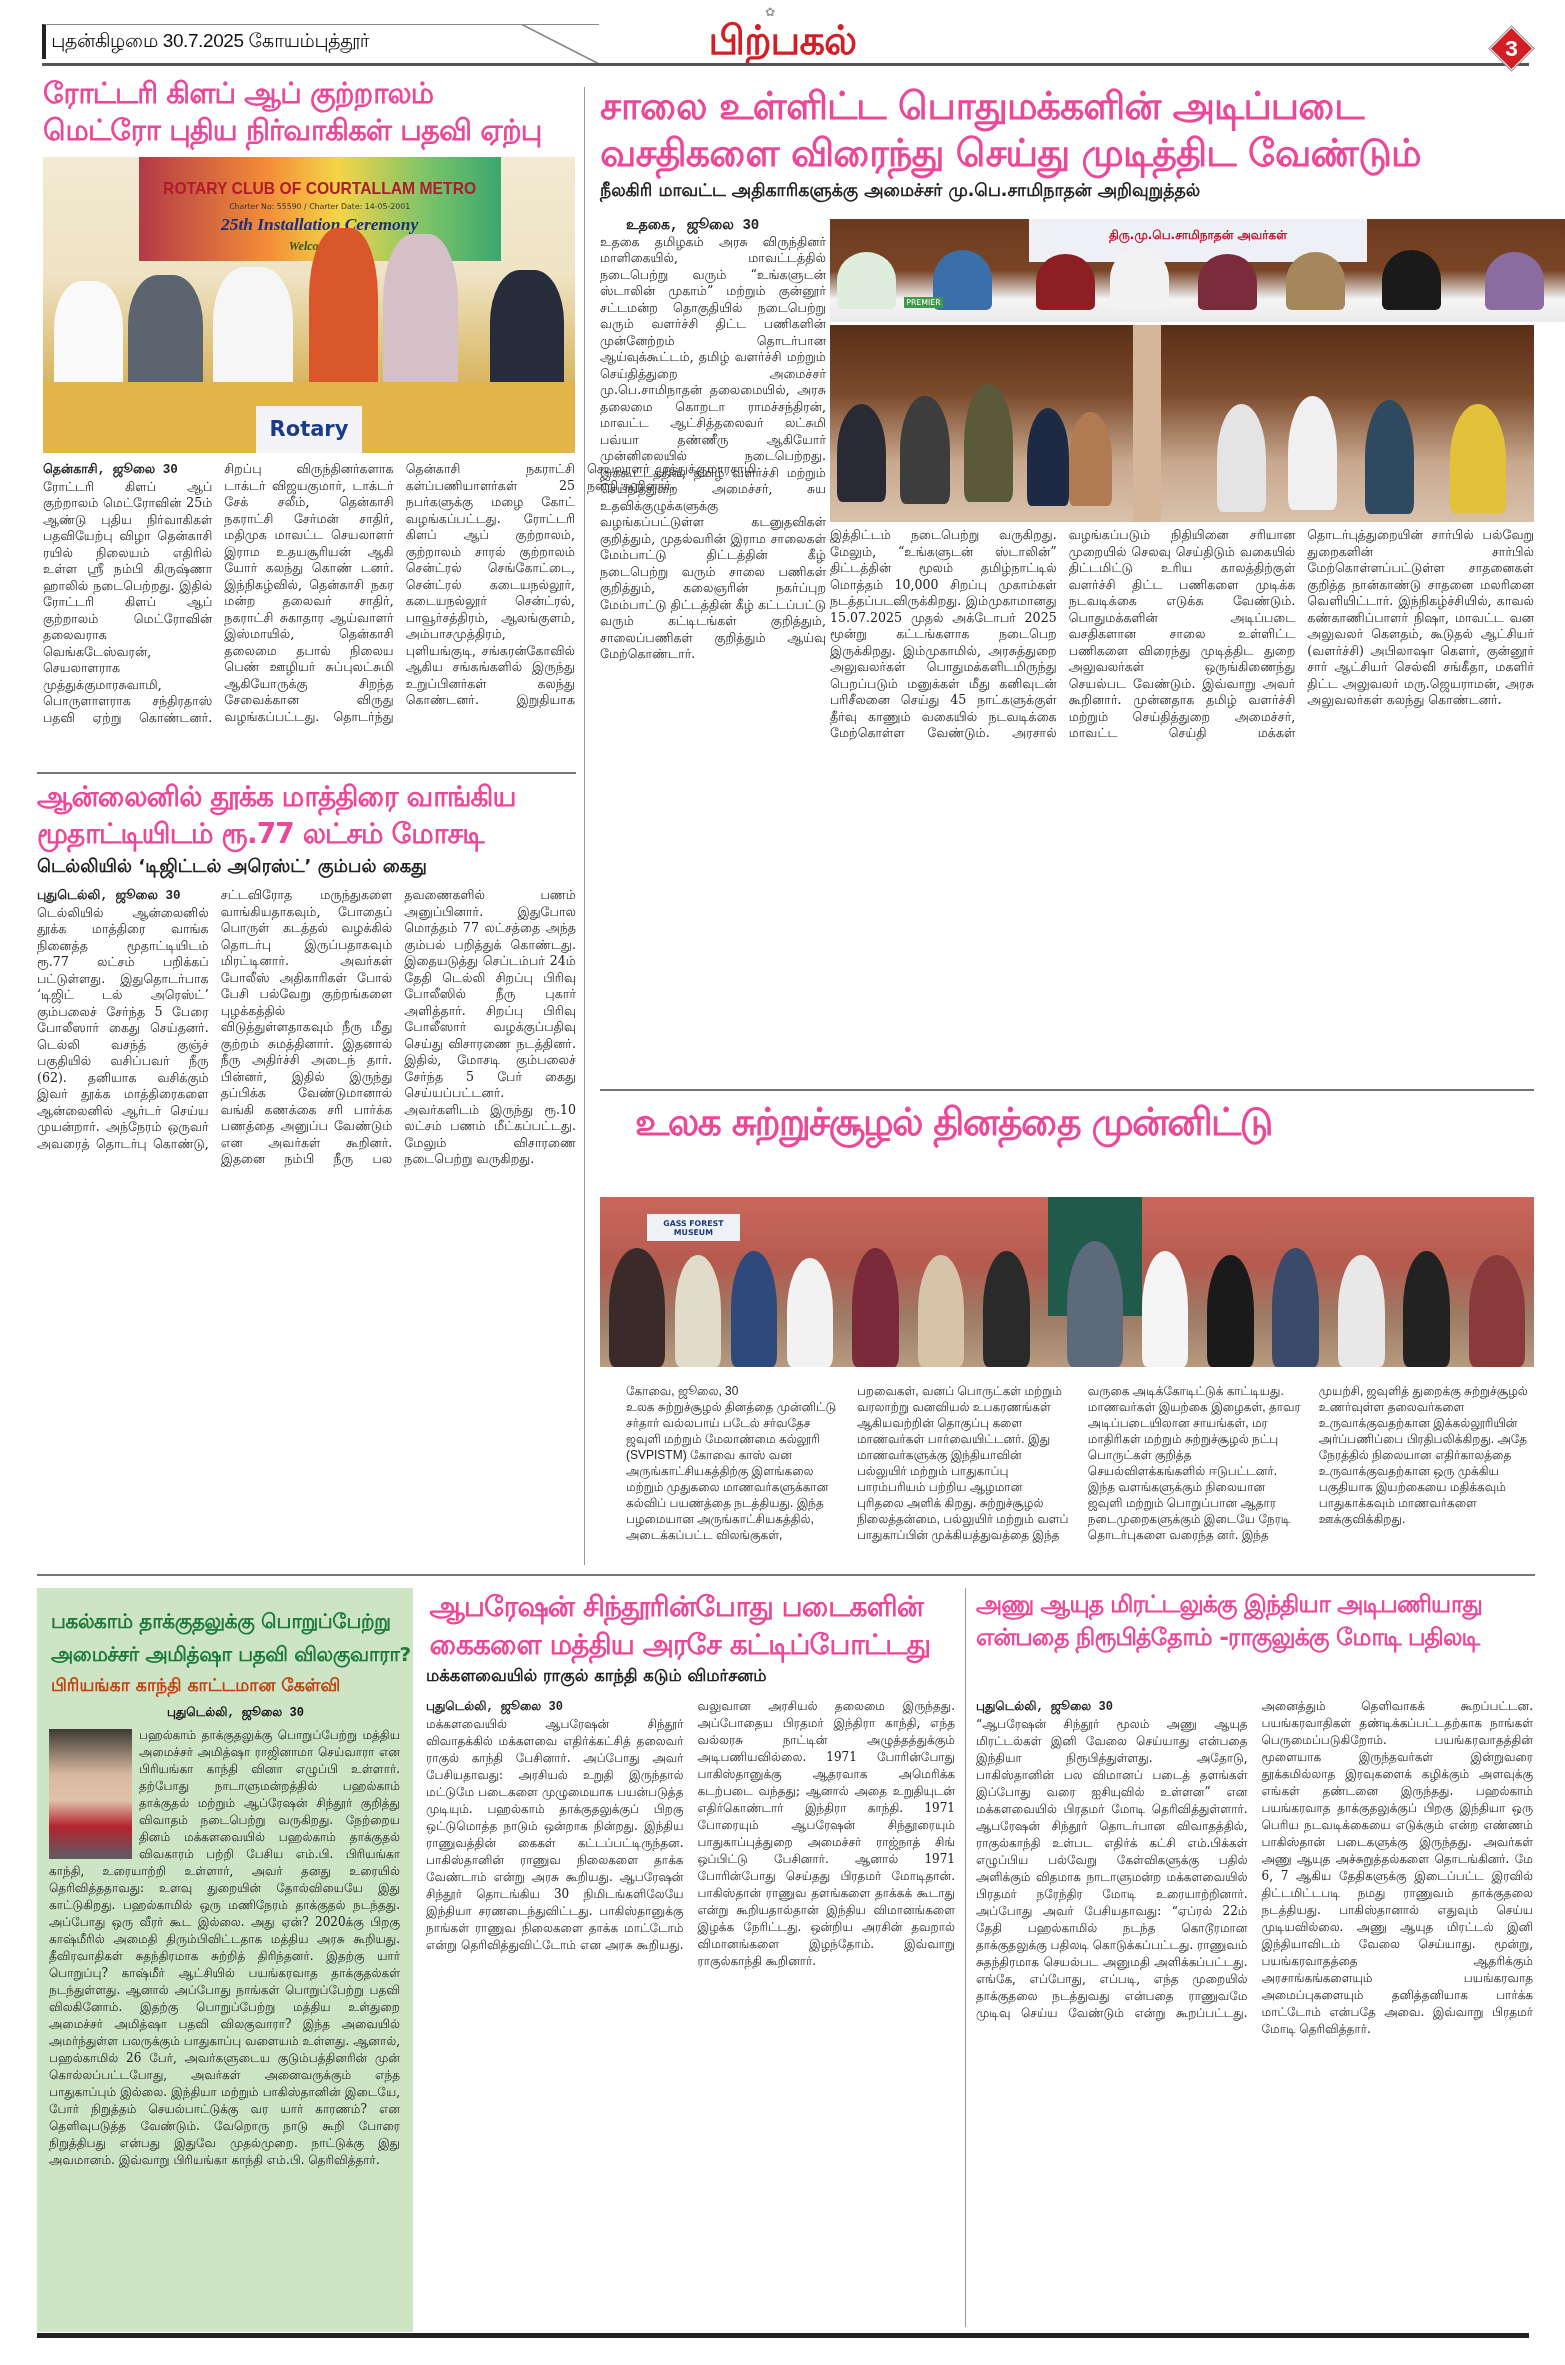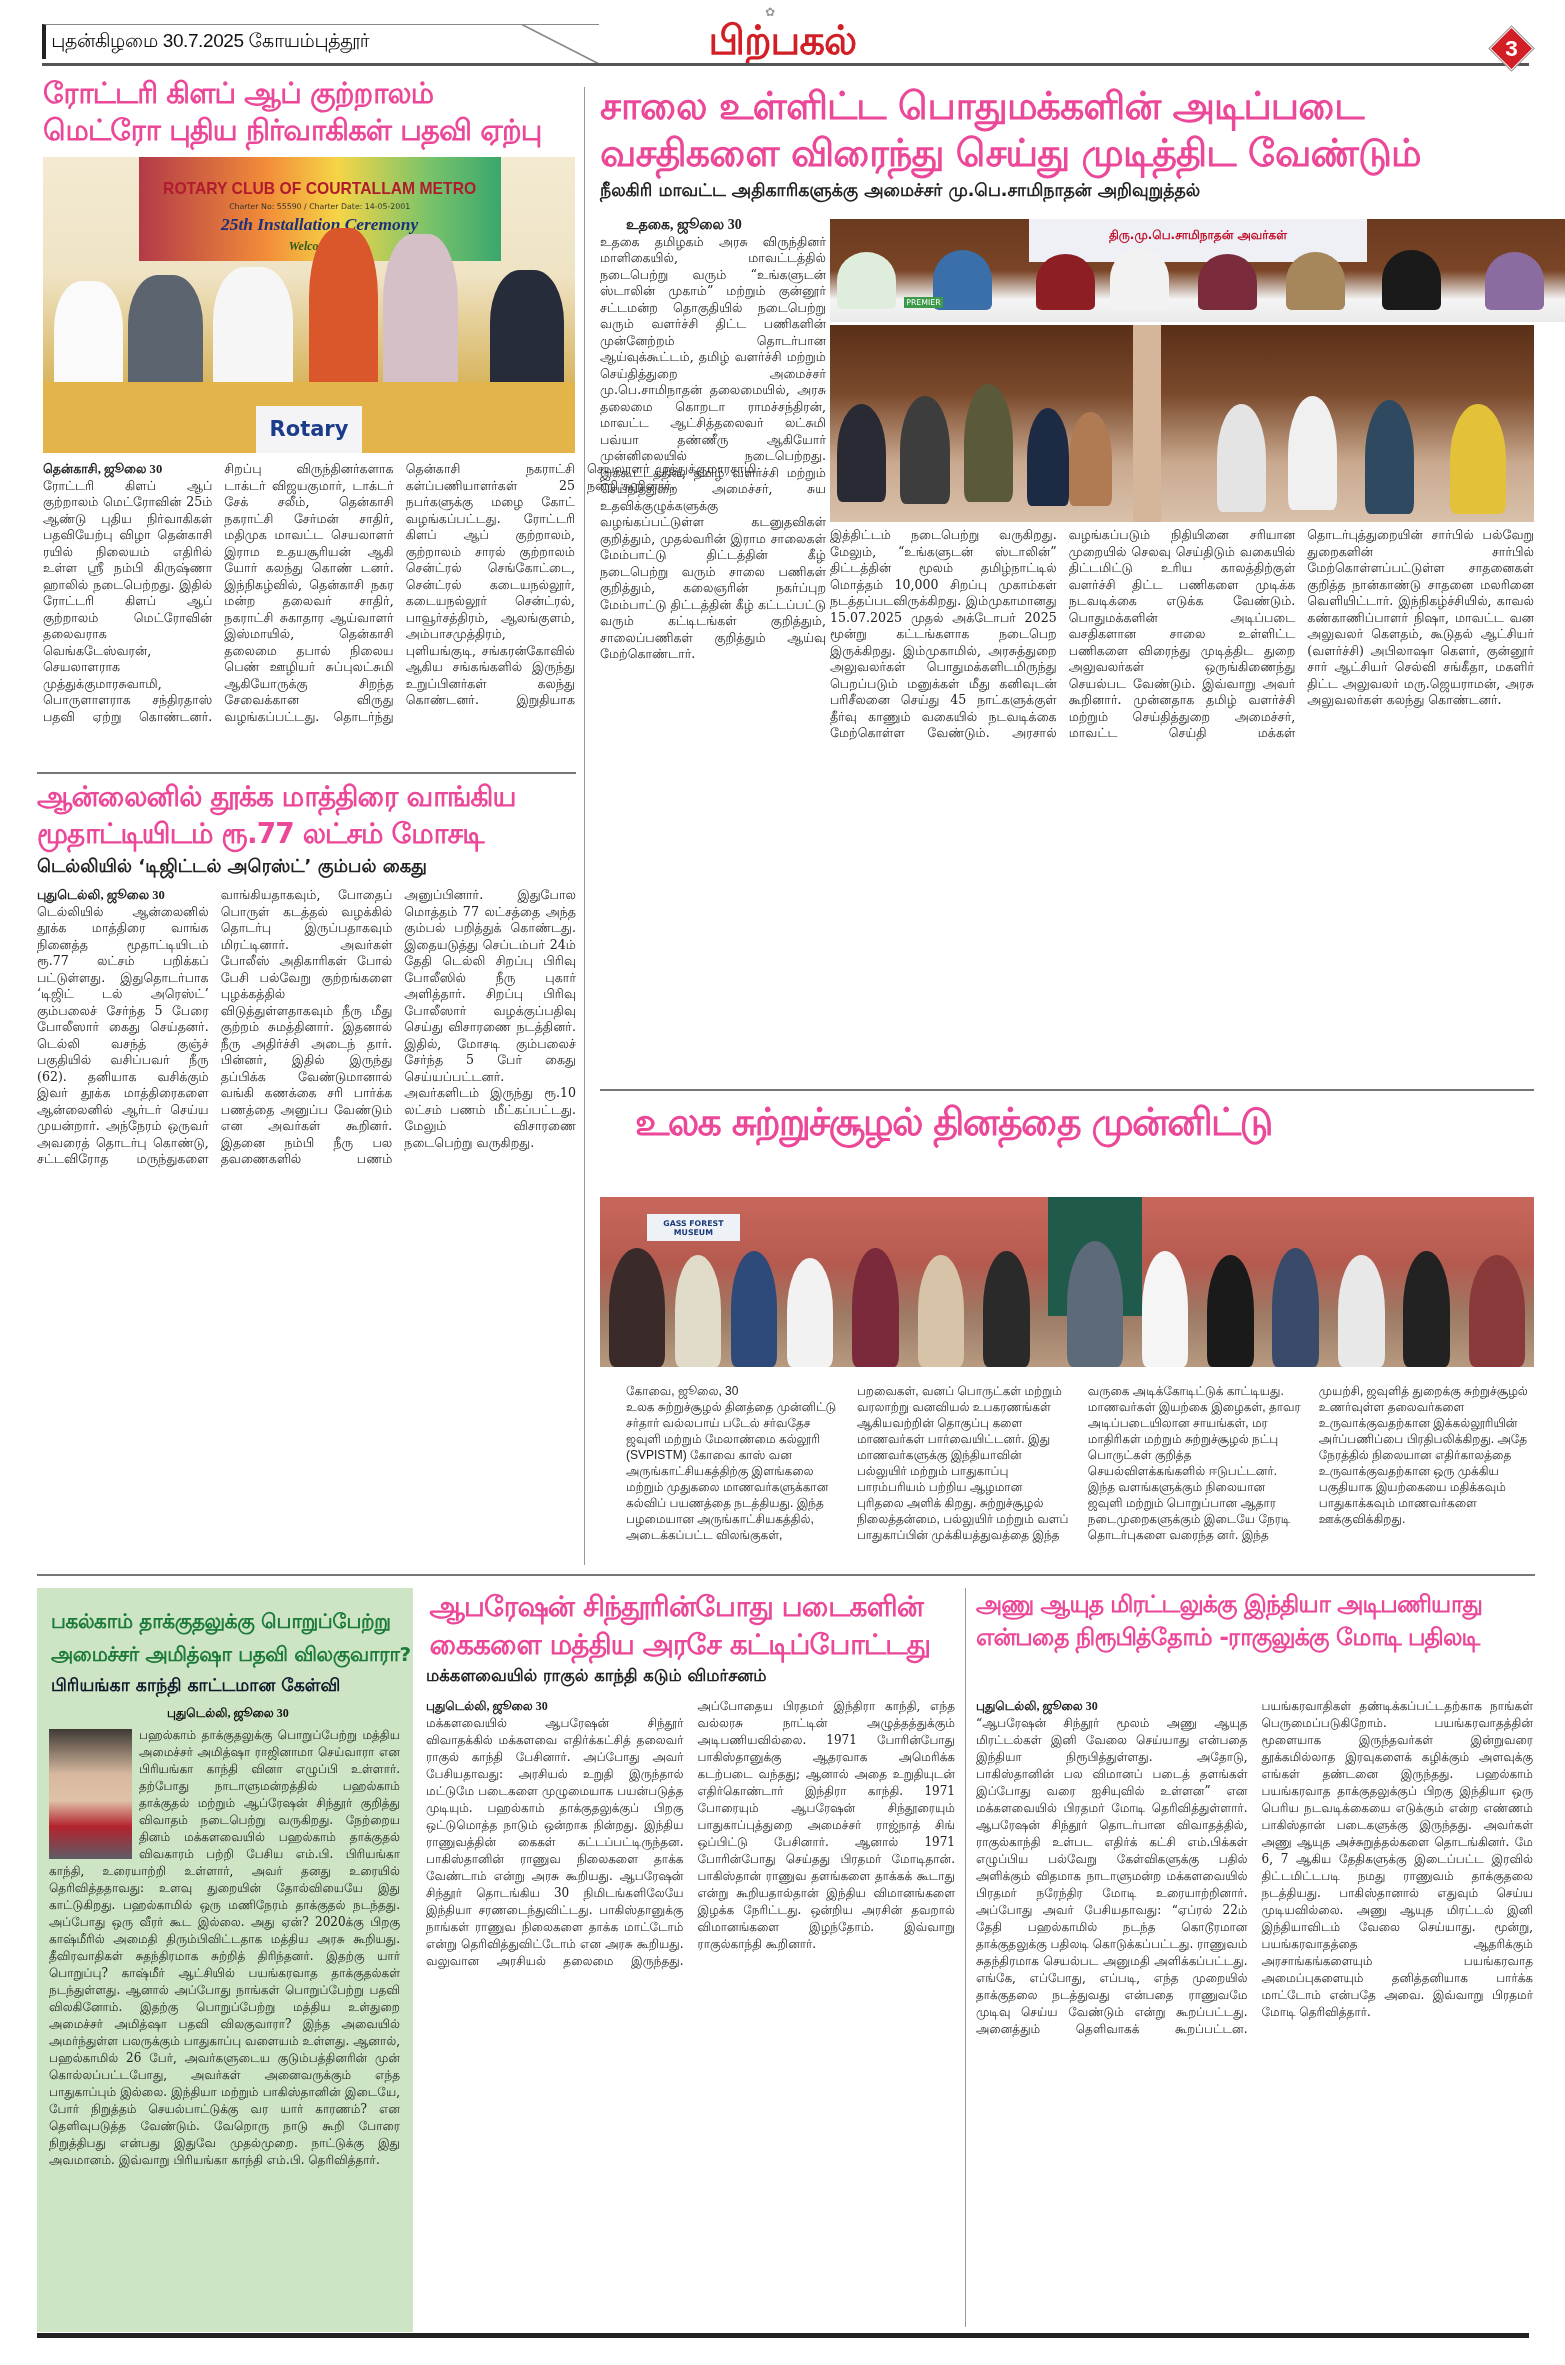--- a/index.html
+++ b/index.html
@@ -13,21 +13,21 @@
   .logo-orn { left: 765px; top: 5.2px; font-size: 12px; color: #999; }
   .pagebadge { left: 1496px; top: 33px; width: 31px; height: 31px; background: #d21f26; transform: rotate(45deg); border: 1.7px solid #fff; outline: 0.9px solid #999; }
   .pagenum { left: 1496px; top: 30px; width: 31px; height: 38px; line-height: 38px; text-align: center; color: #fff; font-weight: bold; font-size: 22.6px; font-family: "Liberation Sans", sans-serif; }
 
   .headline { font-family: "DejaVu Sans", sans-serif; font-weight: bold; color: #ec4899; letter-spacing: -0.9px; }
   .sub { font-family: "DejaVu Sans", sans-serif; font-weight: bold; color: #222; }
   .body-text { font-family: "DejaVu Serif", serif; font-size: 12.6px; line-height: 16.5px; color: #222; text-align: justify; }
   .cols3 { column-count: 3; column-gap: 12px; }
   .cols4 { column-count: 4; column-gap: 15.7px; }
   .cols2 { column-count: 2; column-gap: 14px; }
-  .dateline { font-weight: bold; font-family: Liberation Serif, serif; }
+  .dateline { font-weight: bold; font-family: Liberation Mono, monospace; }
   .rule-h { height: 1.7px; background: #777; }
   .rule-v { width: 0.9px; background: #999; }
   .photo { overflow: hidden; }
 
   
   .ph-rotary { background: linear-gradient(180deg, #f3ead2 0%, #efe3c4 40%, #d7b35a 78%, #e8c86a 100%); }
   .ph-rotary .banner { position: absolute; left: 18%; top: 0; width: 68%; height: 35%; background: linear-gradient(90deg, #b23a48, #f28c38 35%, #f5d547 55%, #7ac36a 80%, #3aa76d); }
   .ph-rotary .banner-t { position: absolute; left: 0; right: 0; top: 32%; text-align: center; color: #b01c2e; font-weight: bold; font-size: 17.4px; font-family: "Liberation Sans", sans-serif; }
   .ph-rotary .banner-c { position: absolute; left: 0; right: 0; top: 58%; text-align: center; color: #1b2f7a; font-weight: bold; font-style: italic; font-size: 19px; font-family: "Liberation Serif", serif; }
   .ph-rotary .person { position: absolute; bottom: 18%; border-radius: 40% 40% 8% 8%; }
@@ -160,21 +160,21 @@
 <div class="abs body-text cols4" style="left:626px;top:1383px;width:908px;height:174px;font-family:'Liberation Sans',sans-serif;font-size:12px;line-height:16px;text-align:left">
   <span>கோவை, ஜூலை, 30</span><br>
   <span>உலக சுற்றுச்சூழல் தினத்தை முன்னிட்டு சர்தார் வல்லபாய் படேல் சர்வதேச ஜவுளி மற்றும் மேலாண்மை கல்லூரி (SVPISTM) கோவை காஸ் வன அருங்காட்சியகத்திற்கு இளங்கலை மற்றும் முதுகலை மாணவர்களுக்கான கல்விப் பயணத்தை நடத்தியது. இந்த பழமையான அருங்காட்சியகத்தில், அடைக்கப்பட்ட விலங்குகள், பறவைகள், வனப் பொருட்கள் மற்றும் வரலாற்று வனவியல் உபகரணங்கள் ஆகியவற்றின் தொகுப்பு களை மாணவர்கள் பார்வையிட்டனர். இது மாணவர்களுக்கு இந்தியாவின் பல்லுயிர் மற்றும் பாதுகாப்பு பாரம்பரியம் பற்றிய ஆழமான புரிதலை அளிக் கிறது. சுற்றுச்சூழல் நிலைத்தன்மை, பல்லுயிர் மற்றும் வளப் பாதுகாப்பின் முக்கியத்துவத்தை இந்த வருகை அடிக்கோடிட்டுக் காட்டியது. மாணவர்கள் இயற்கை இழைகள், தாவர அடிப்படையிலான சாயங்கள், மர மாதிரிகள் மற்றும் சுற்றுச்சூழல் நட்பு பொருட்கள் குறித்த செயல்விளக்கங்களில் ஈடுபட்டனர். இந்த வளங்களுக்கும் நிலையான ஜவுளி மற்றும் பொறுப்பான ஆதார நடைமுறைகளுக்கும் இடையே நேரடி தொடர்புகளை வரைந்த னர். இந்த முயற்சி, ஜவுளித் துறைக்கு சுற்றுச்சூழல் உணர்வுள்ள தலைவர்களை உருவாக்குவதற்கான இக்கல்லூரியின் அர்ப்பணிப்பை பிரதிபலிக்கிறது. அதே நேரத்தில் நிலையான எதிர்காலத்தை உருவாக்குவதற்கான ஒரு முக்கிய பகுதியாக இயற்கையை மதிக்கவும் பாதுகாக்கவும் மாணவர்களை ஊக்குவிக்கிறது.</span>
 </div>
 
 <div class="abs rule-h" style="left:37px;top:1574px;width:1498px"></div>
 
 <div class="abs green-box" style="left:37px;top:1588px;width:376px;height:744px">
   <div class="green-head" style="position:absolute;left:14px;top:17.4px;font-size:20px;line-height:33px">பகல்காம் தாக்குதலுக்கு பொறுப்பேற்று</div>
   <div class="green-head" style="position:absolute;left:14px;top:50px;font-size:20px;line-height:33px">அமைச்சர் அமித்ஷா பதவி விலகுவாரா?</div>
-  <div class="sub" style="position:absolute;left:14px;top:87px;font-size:17.4px;color:#0f172a">பிரியங்கா காந்தி காட்டமான கேள்வி</div>
+  <div class="sub" style="position:absolute;left:14px;top:87px;font-size:17.4px;color:#c2410c">பிரியங்கா காந்தி காட்டமான கேள்வி</div>
   <div class="dateline" style="position:absolute;left:130px;top:118px;font-size:12px">புதுடெல்லி, ஜூலை 30</div>
   <div class="photo ph-priyanka" style="position:absolute;left:12px;top:141px;width:83px;height:130px"></div>
   <div class="body-text" style="position:absolute;left:12px;top:139px;width:351px;height:591px;overflow:hidden;font-size:12px;line-height:17px">
     <div style="float:left;width:90px;height:136px"></div>
     <span>பஹல்காம் தாக்குதலுக்கு பொறுப்பேற்று மத்திய அமைச்சர் அமித்ஷா ராஜினாமா செய்வாரா என பிரியங்கா காந்தி வினா எழுப்பி உள்ளார். தற்போது நாடாளுமன்றத்தில் பஹல்காம் தாக்குதல் மற்றும் ஆப்ரேஷன் சிந்தூர் குறித்து விவாதம் நடைபெற்று வருகிறது. நேற்றைய தினம் மக்களவையில் பஹல்காம் தாக்குதல் விவகாரம் பற்றி பேசிய எம்.பி. பிரியங்கா காந்தி, உரையாற்றி உள்ளார், அவர் தனது உரையில் தெரிவித்ததாவது: உளவு துறையின் தோல்வியையே இது காட்டுகிறது. பஹல்காமில் ஒரு மணிநேரம் தாக்குதல் நடந்தது. அப்போது ஒரு வீரர் கூட இல்லை. அது ஏன்? 2020க்கு பிறகு காஷ்மீரில் அமைதி திரும்பிவிட்டதாக மத்திய அரசு கூறியது. தீவிரவாதிகள் சுதந்திரமாக சுற்றித் திரிந்தனர். இதற்கு யார் பொறுப்பு? காஷ்மீர் ஆட்சியில் பயங்கரவாத தாக்குதல்கள் நடந்துள்ளது. ஆனால் அப்போது நாங்கள் பொறுப்பேற்று பதவி விலகினோம். இதற்கு பொறுப்பேற்று மத்திய உள்துறை அமைச்சர் அமித்ஷா பதவி விலகுவாரா? இந்த அவையில் அமர்ந்துள்ள பலருக்கும் பாதுகாப்பு வளையம் உள்ளது. ஆனால், பஹல்காமில் 26 பேர், அவர்களுடைய குடும்பத்தினரின் முன் கொல்லப்பட்டபோது, அவர்கள் அனைவருக்கும் எந்த பாதுகாப்பும் இல்லை. இந்தியா மற்றும் பாகிஸ்தானின் இடையே, போர் நிறுத்தம் செயல்பாட்டுக்கு வர யார் காரணம்? என தெளிவுபடுத்த வேண்டும். வேறொரு நாடு கூறி போரை நிறுத்திபது என்பது இதுவே முதல்முறை. நாட்டுக்கு இது அவமானம். இவ்வாறு பிரியங்கா காந்தி எம்.பி. தெரிவித்தார்.</span>
   </div>
 </div>
 
 <div class="abs" style="left:426px;top:1588px;width:531px">
   <div class="headline" style="font-size:28px;line-height:38px;padding-left:3.5px">ஆபரேஷன் சிந்தூரின்போது படைகளின்</div>

